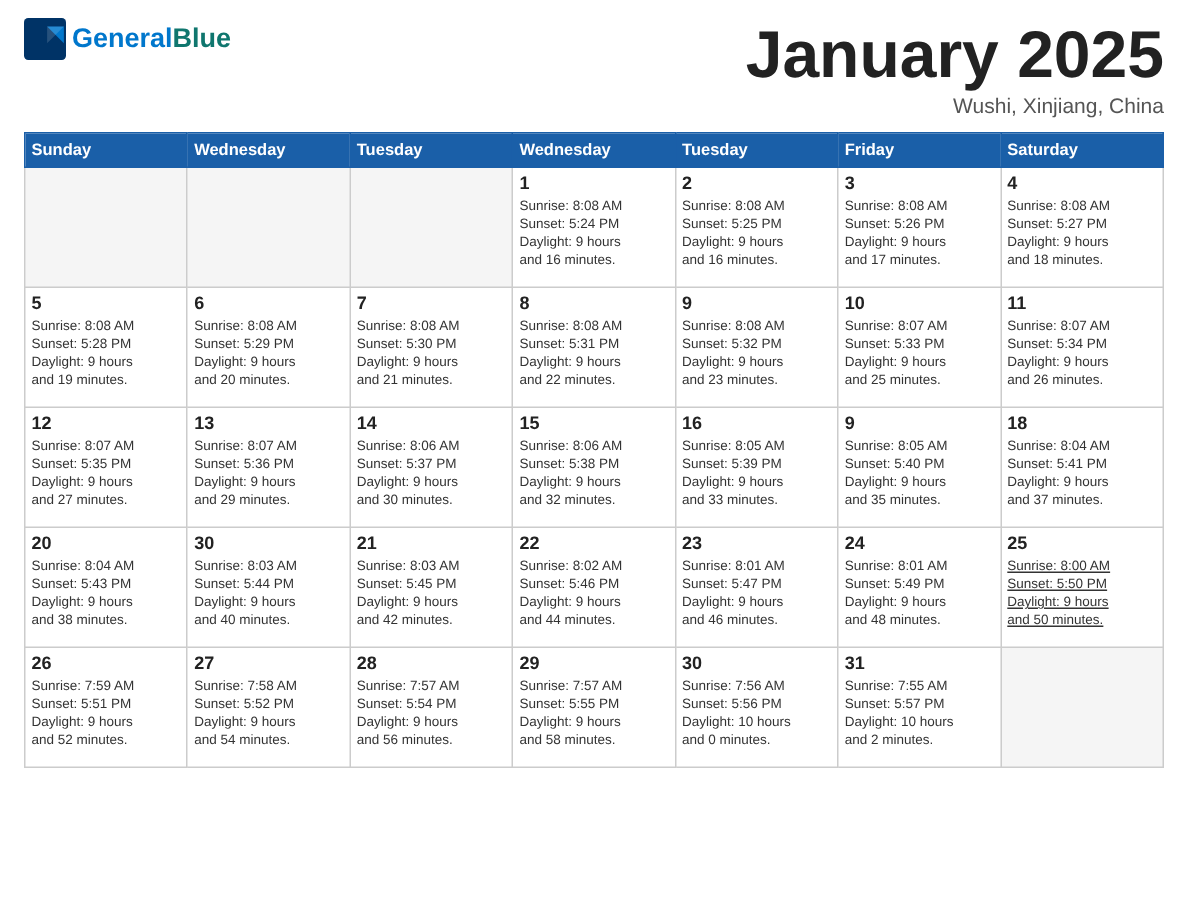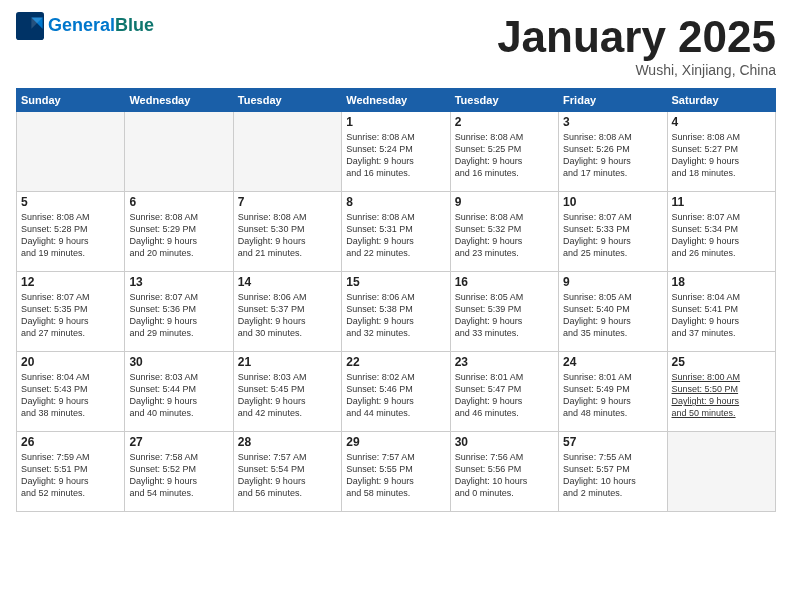--- a/index.html
+++ b/index.html
@@ -342,21 +342,21 @@
 and 58 minutes.</div>
           </td>
           <td>
             <span class="day-num">30</span>
             <div class="cell-info" style="white-space: pre-line;">Sunrise: 7:56 AM
 Sunset: 5:56 PM
 Daylight: 10 hours
 and 0 minutes.</div>
           </td>
           <td>
-            <span class="day-num">57</span>
+            <span class="day-num">31</span>
             <div class="cell-info" style="white-space: pre-line;">Sunrise: 7:55 AM
 Sunset: 5:57 PM
 Daylight: 10 hours
 and 2 minutes.</div>
           </td>
           <td class="empty"></td>
         </tr>
       </tbody>
   </table>
 </div>

